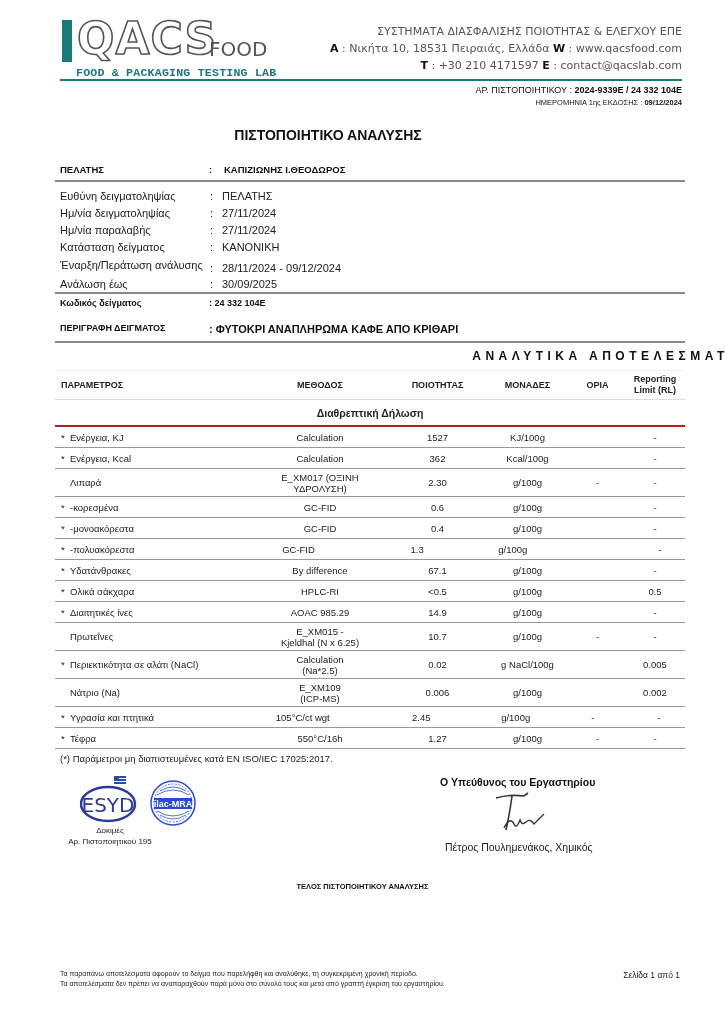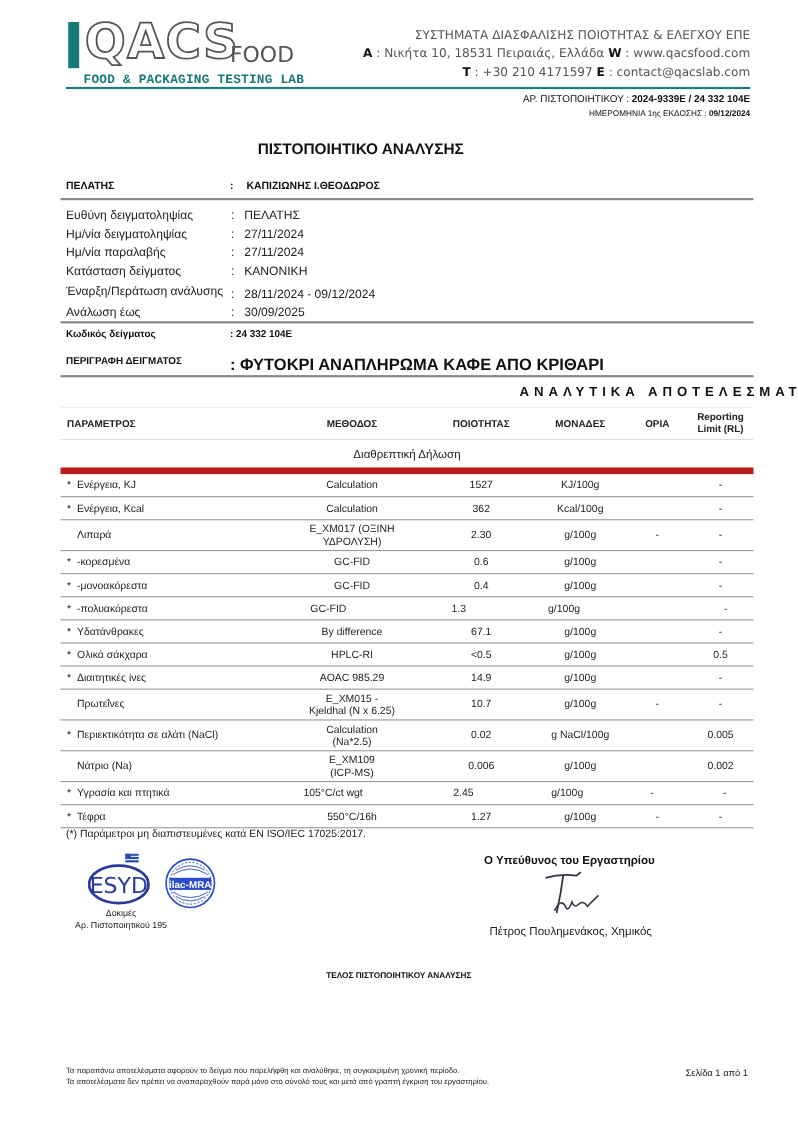--- a/index.html
+++ b/index.html
@@ -31,29 +31,29 @@
   .client-value { left: 224px; top: 164px; font-size: 9.5px; font-weight: bold; }
   .hr { height: 1.5px; background: #888; }
 
   .info-label { left: 60px; font-size: 11px; color: #222; }
   .info-colon { left: 210px; font-size: 11px; color: #222; }
   .info-value { left: 222px; font-size: 11px; color: #222; }
 
   .code-label { left: 60px; top: 298px; font-size: 9px; font-weight: bold; }
   .code-value { left: 209px; top: 298px; font-size: 9px; font-weight: bold; }
   .desc-label { left: 60px; top: 323px; font-size: 9px; font-weight: bold; }
-  .desc-value { left: 209px; top: 323px; font-size: 15px; font-weight: bold; }
+  .desc-value { left: 209px; top: 323px; font-size: 11px; font-weight: bold; }
 
   .results-title { left: 0; width: 725px; top: 349px; text-align: right; font-size: 12px; font-weight: bold; letter-spacing: 4.5px; padding-left: 16px; }
 
   
   .tbl { left: 55px; top: 370px; width: 630px; }
   .trow { position: relative; display: flex; align-items: center; font-size: 9.5px; color: #222; border-bottom: 1.5px solid #999; }
   .thead { height: 28px; font-size: 9px; font-weight: bold; border-bottom: 1px solid #ddd; border-top: 1px solid #eee; }
-  .tsection { height: 25px; justify-content: center; font-size: 10.5px; font-weight: normal; border-bottom: 6px solid #b91c1c; }
+  .tsection { height: 25px; justify-content: center; font-size: 10.5px; font-weight: bold; border-bottom: 2px solid #b91c1c; }
   .c-param { width: 195px; padding-left: 6px; box-sizing: border-box; }
   .c-method { width: 140px; text-align: center; line-height: 11px; margin-left: 0px; }
   .c-result { width: 95px; text-align: center; }
   .c-units { width: 85px; text-align: center; }
   .c-limits { width: 55px; text-align: center; }
   .c-rl { width: 60px; text-align: center; line-height: 11px; }
   .star { display: inline-block; width: 9px; }
 
   .footnote { left: 60px; top: 753px; font-size: 9.5px; color: #222; }
   .esyd { left: 80px; top: 776px; }

